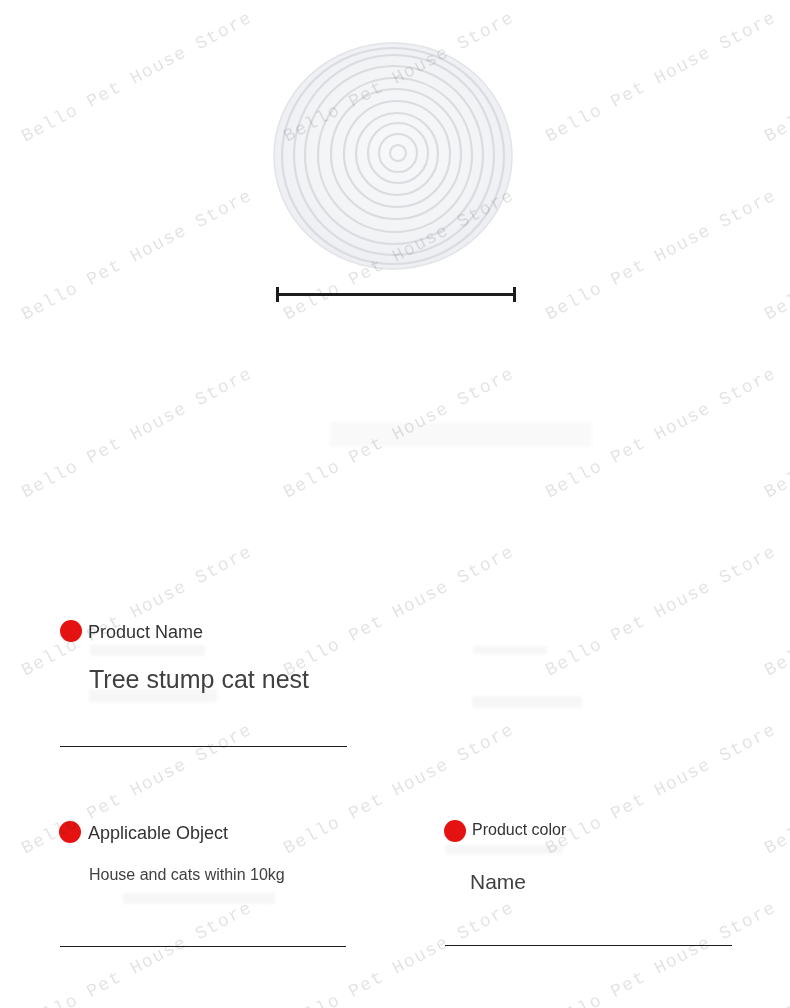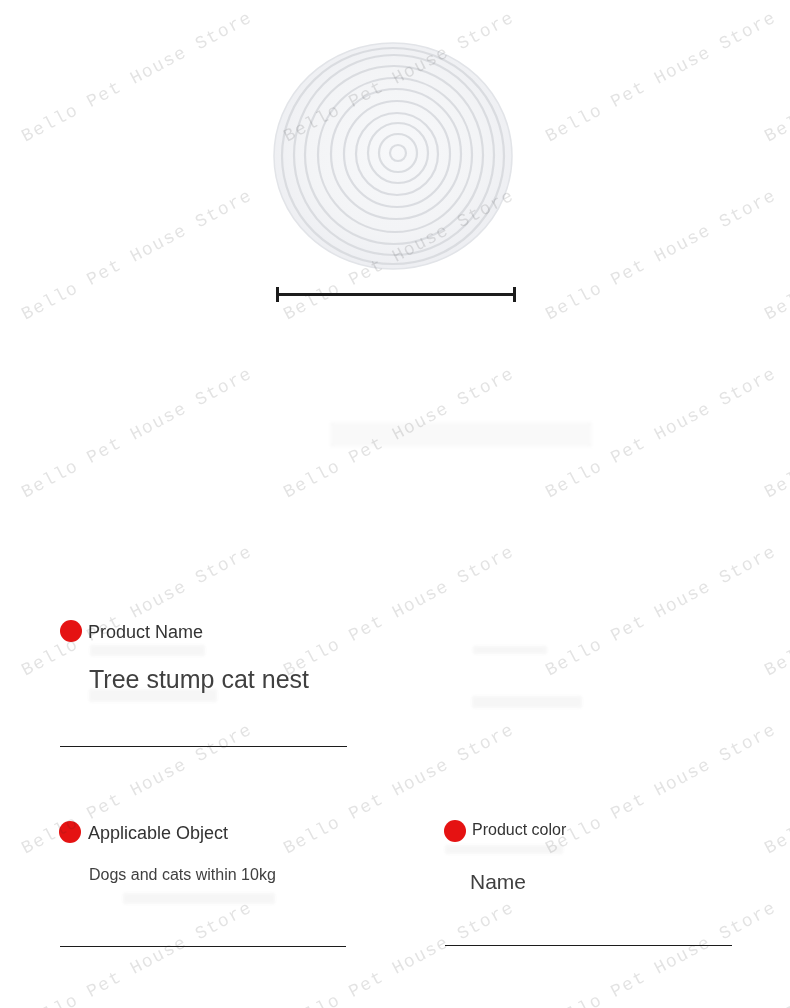--- a/index.html
+++ b/index.html
@@ -131,21 +131,21 @@
     <span class="dot"></span>
     <div class="label">Product Name</div>
     <div class="value">Tree stump cat nest</div>
     <div class="rule"></div>
   </div>
 
 
   <div class="item" id="item3">
     <span class="dot"></span>
     <div class="label">Applicable Object</div>
-    <div class="value">Dogs and cats within 10kg</div>
+    <div class="value">House and cats within 10kg</div>
     <div class="rule"></div>
   </div>
 
   <div class="item" id="item4">
     <span class="dot"></span>
     <div class="label">Product color</div>
     <div class="value">Name</div>
     <div class="rule"></div>
   </div>
 

